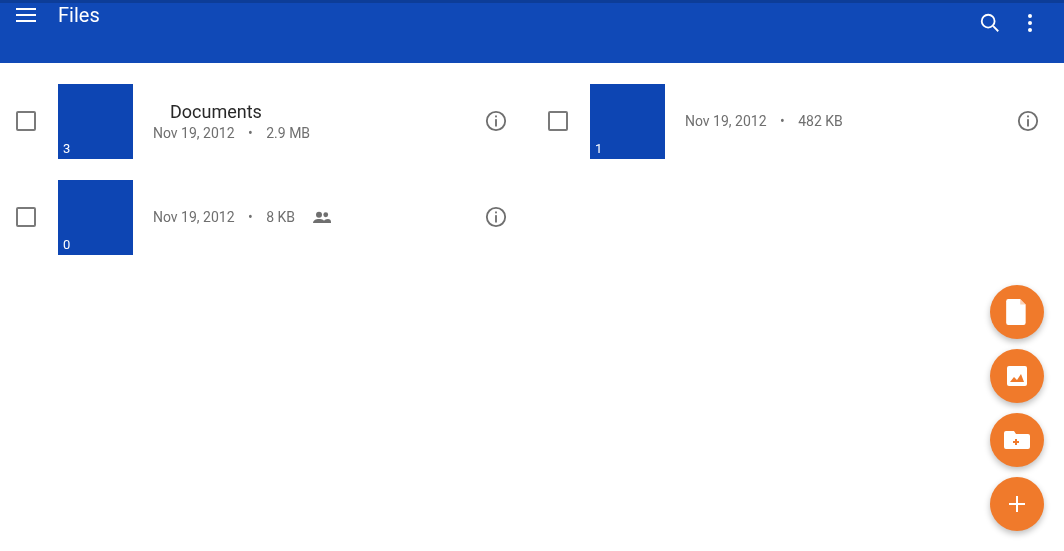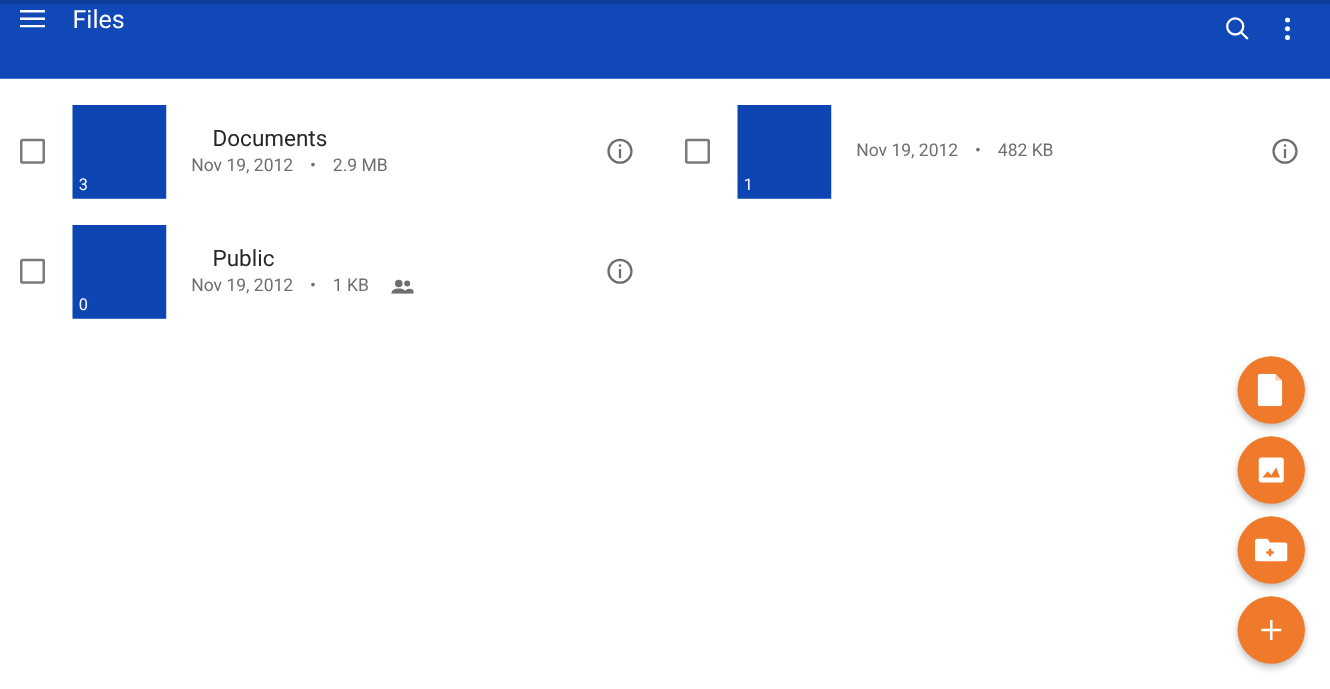--- a/index.html
+++ b/index.html
@@ -189,25 +189,24 @@
       </svg>
     </div>
   </div>
 
   <div class="item">
     <div class="checkbox"></div>
     <div class="thumb">
       <span class="count">0</span>
     </div>
     <div class="info">
-      <div class="name">Public</div>
       <div class="meta">
         <span>Nov 19, 2012</span>
         <span>&nbsp;•&nbsp;</span>
-        <span>1 KB</span>
+        <span>8 KB</span>
         <span class="shared">
           <svg width="18" height="12" viewBox="0 0 24 16" fill="#6f6f6f">
             <circle cx="8" cy="5" r="4"></circle>
             <circle cx="17" cy="5" r="3.2"></circle>
             <path d="M0 16c0-3.5 3.6-5.5 8-5.5s8 2 8 5.5H0z"></path>
             <path d="M14 16c0-2 1-3.5 2-4.3 1-.7 2.5-1 4-1 2.5 0 4 1.5 4 3.8V16h-10z"></path>
           </svg>
         </span>
       </div>
     </div>

